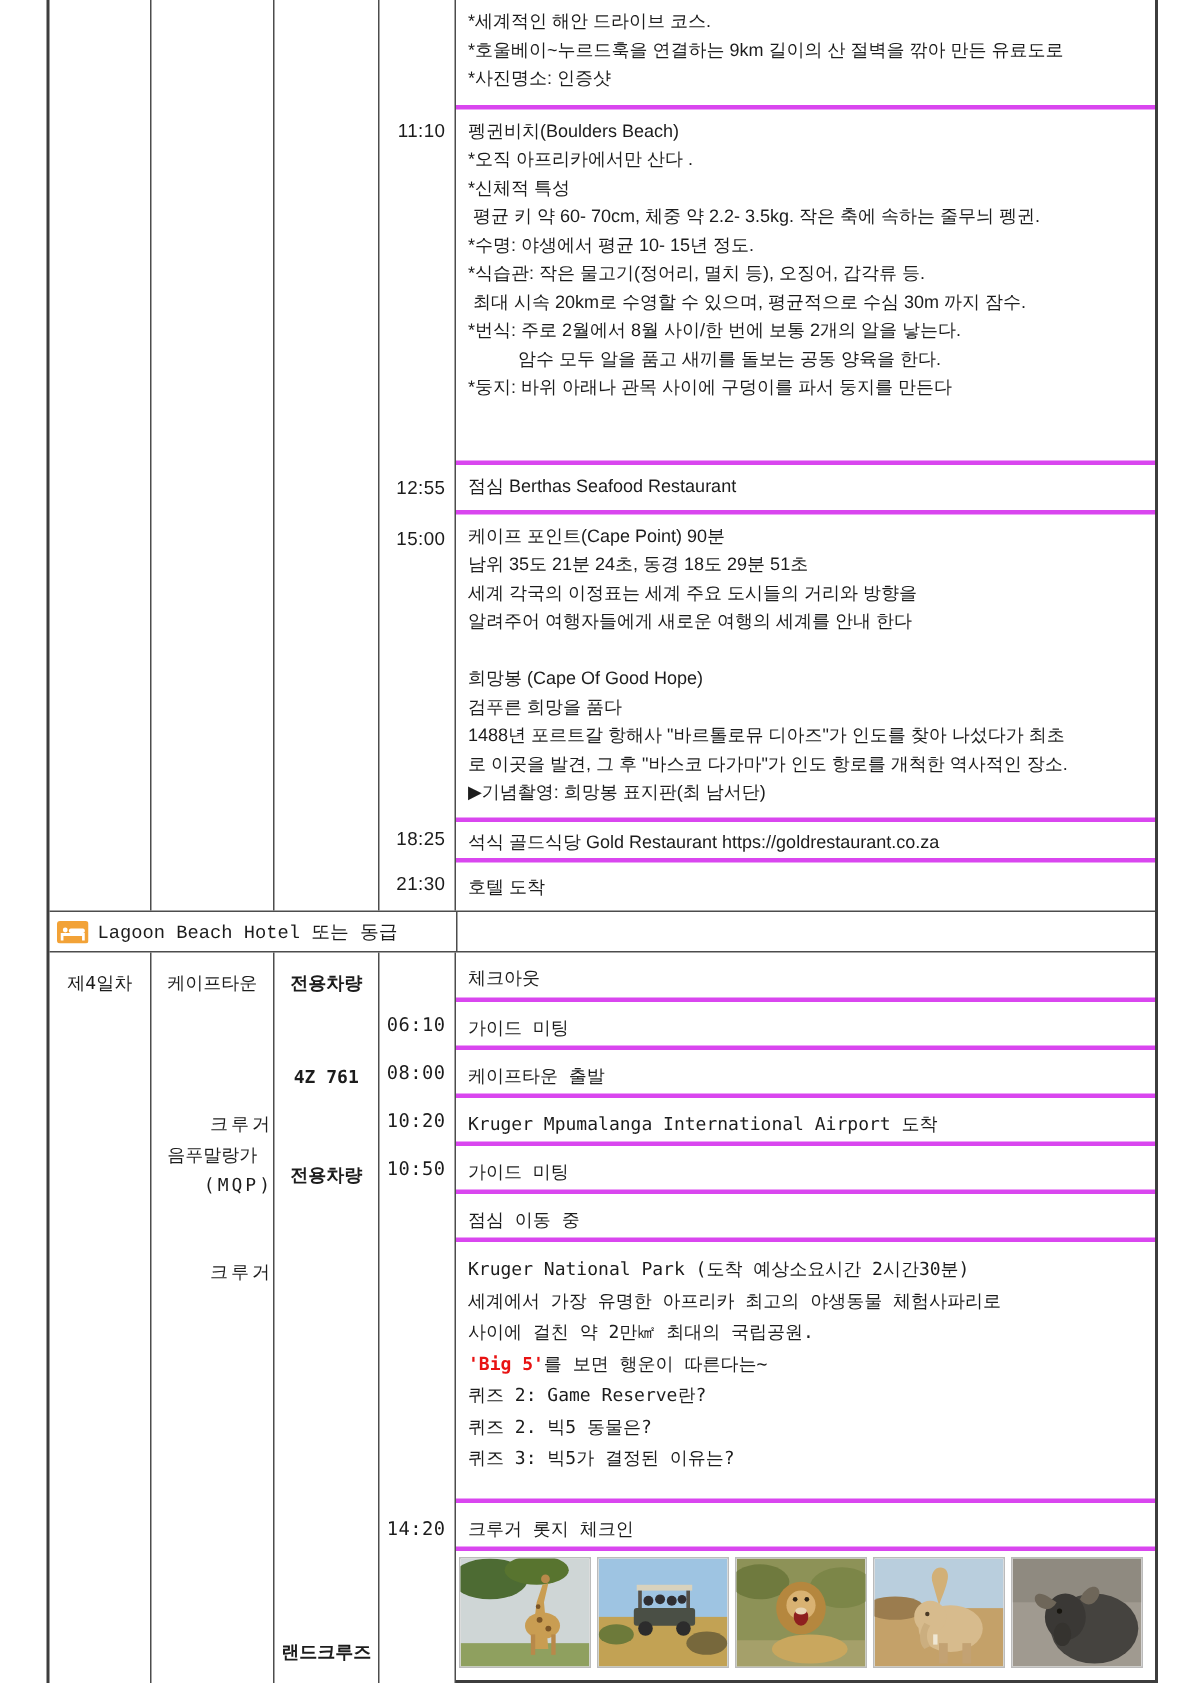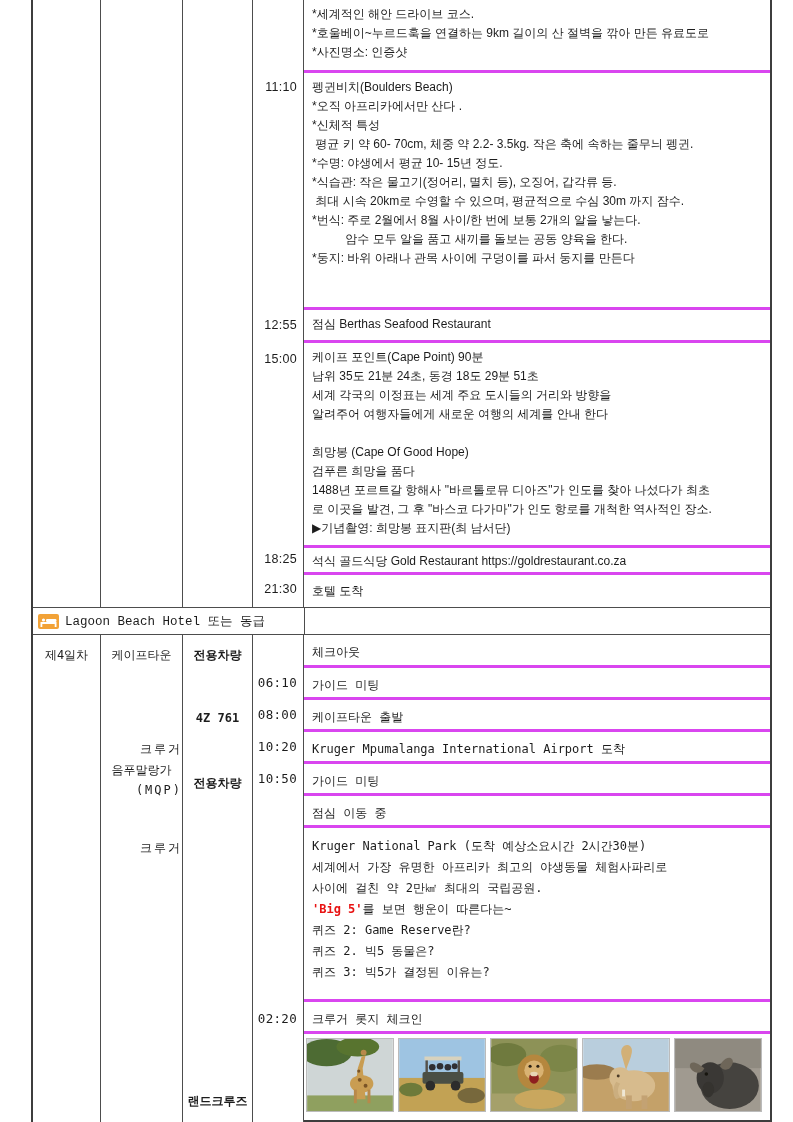--- a/index.html
+++ b/index.html
@@ -141,21 +141,21 @@
       <div class="celltext" style="top:12px">전용차량</div>
       <div class="celltext" style="top:76px">4Z 761</div>
       <div class="celltext" style="top:140px">전용차량</div>
       <div class="celltext" style="top:458px">랜드크루즈</div>
     </div>
     <div class="col col-time">
       <div class="timelabel" style="top:40px">06:10</div>
       <div class="timelabel" style="top:72px">08:00</div>
       <div class="timelabel" style="top:104px">10:20</div>
       <div class="timelabel" style="top:136px">10:50</div>
-      <div class="timelabel" style="top:376px">02:20</div>
+      <div class="timelabel" style="top:376px">14:20</div>
     </div>
     <div class="col col-desc">
 
       <div class="dcell s2row" style="height:33px">
         <div class="line">체크아웃</div>
       </div>
       <div class="dcell s2row" style="height:32px">
         <div class="line">가이드 미팅</div>
       </div>
       <div class="dcell s2row" style="height:32px">

